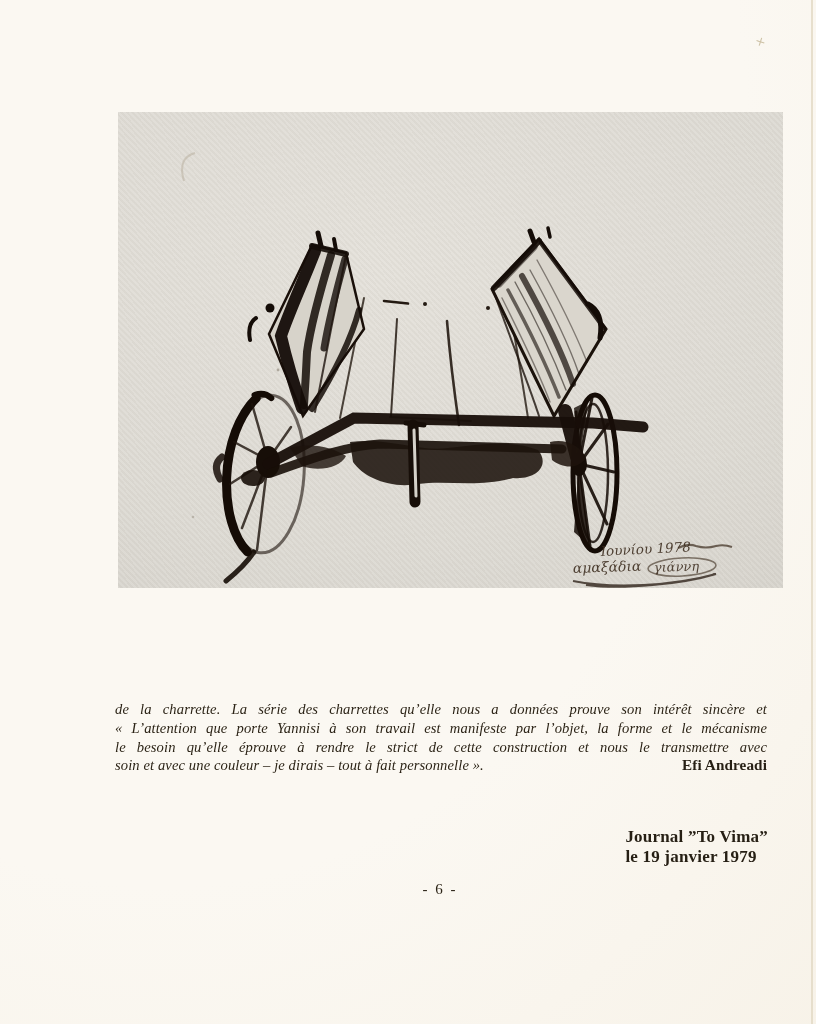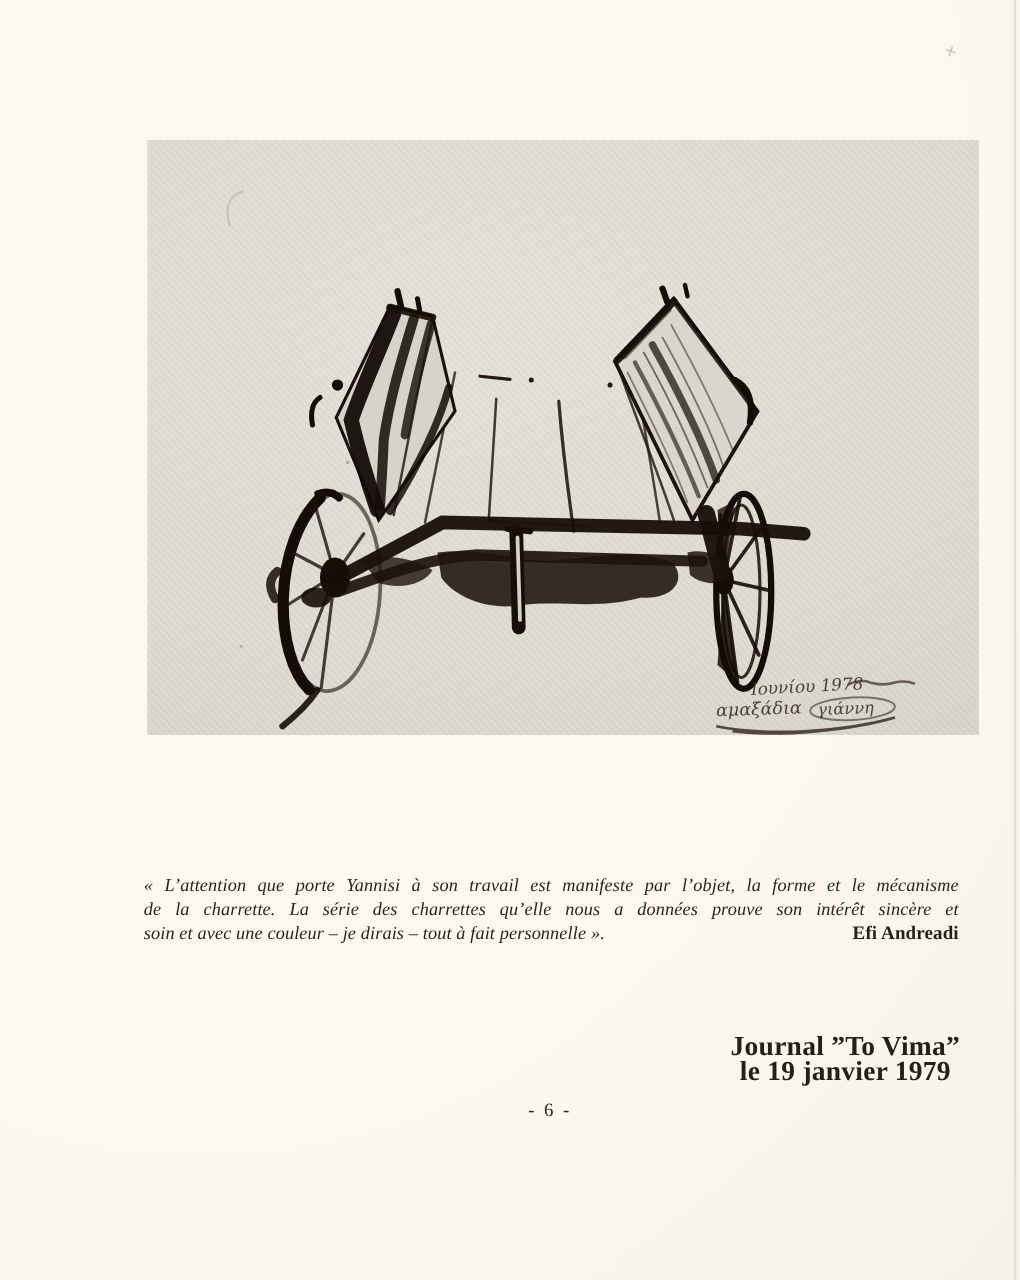--- a/index.html
+++ b/index.html
@@ -46,23 +46,23 @@
   }
   .qline { text-align: justify; text-align-last: justify; }
   .qline-last { display: flex; justify-content: space-between; align-items: baseline; text-align: center; }
   .quote-author {
     font-style: normal; font-weight: bold; font-size: 15.2px; color: #261f14;
     white-space: nowrap;
   }
   
   .journal {
     position: absolute; right: 48px; top: 827px;
-    text-align: center;
+    text-align: left;
     font-weight: bold;
-    font-size: 22px;
+    font-size: 17px;
     line-height: 19.5px;
     letter-spacing: .2px;
     color: #261f14;
   }
   
   .pagenum {
     position: absolute; left: 440px; top: 881px;
     transform: translateX(-50%);
     font-size: 15px; letter-spacing: 2px; color: #2c2417;
   }
@@ -178,22 +178,23 @@
         <path d="M560,436 q10,-5 18,-2 q10,3 20,0 q8,-2 16,1" stroke="#3b2b1d" stroke-width="2" fill="none" opacity=".7"></path>
         <text x="455" y="461" font-size="14" font-style="italic" font-family="DejaVu Serif, serif" fill="#3b2b1d" opacity=".88" transform="rotate(-2 455 461)">αμαξάδια</text>
         <text x="536" y="460" font-size="13" font-style="italic" font-family="DejaVu Serif, serif" fill="#3b2b1d" opacity=".85" transform="rotate(-2 536 460)">γιάννη</text>
         <ellipse cx="564" cy="455" rx="34" ry="9" stroke="#3b2b1d" stroke-width="1.6" fill="none" opacity=".6" transform="rotate(-3 564 455)"></ellipse>
         <path d="M455,469 C495,477 555,474 598,462 C565,472 505,478 468,473" stroke="#30231a" stroke-width="2" fill="none" opacity=".8"></path>
       </g>
     </svg>
   </div>
 
   <div class="quote">
+    <div class="qline">de la charrette. La série des charrettes qu’elle nous a données prouve son intérêt sincère et</div>
     <div class="qline">« L’attention que porte Yannisi à son travail est manifeste par l’objet, la forme et le mécanisme</div>
-    <div class="qline">de la charrette. La série des charrettes qu’elle nous a données prouve son intérêt sincère et</div>
+    <div class="qline">le besoin qu’elle éprouve à rendre le strict de cette construction et nous le transmettre avec</div>
     <div class="qline-last">
       <span>soin et avec une couleur – je dirais – tout à fait personnelle ».</span>
       <span class="quote-author">Efi Andreadi</span>
     </div>
   </div>
 
   <div class="journal">
     <div>Journal ”To Vima”</div>
     <div>le 19 janvier 1979</div>
   </div>

